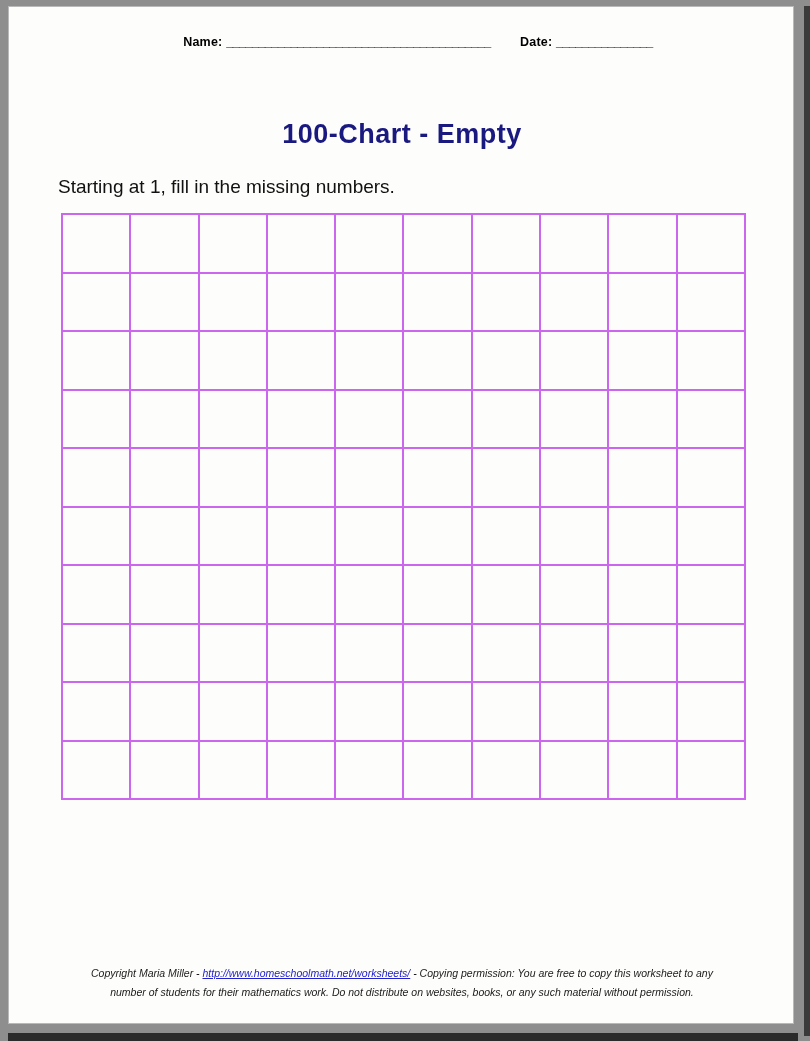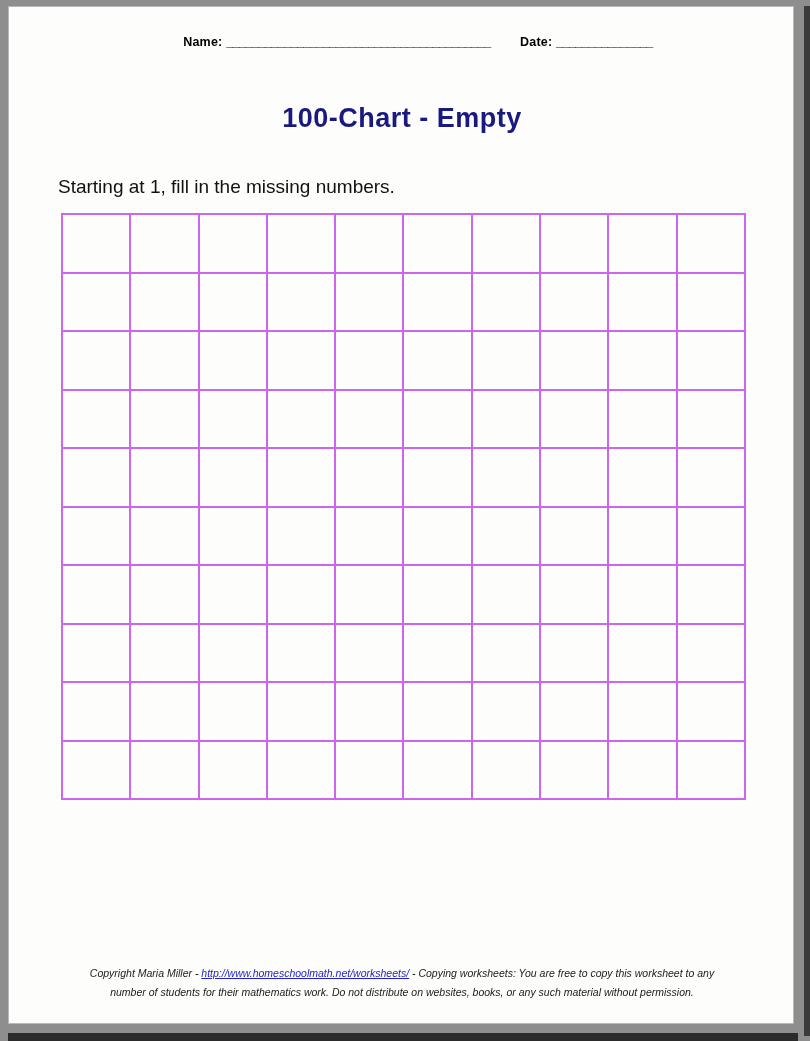--- a/index.html
+++ b/index.html
@@ -40,21 +40,21 @@
     font-weight: bold;
     color: #000;
     letter-spacing: 0.2px;
   }
   .namedate-row .rule { font-weight: bold; letter-spacing: -0.5px; }
   .gap { display: inline-block; width: 22px; }
 
   .title {
     position: absolute;
     left: 0;
-    top: 96px;
+    top: 112px;
     width: 786px;
     text-align: center;
     font-size: 27px;
     font-weight: bold;
     color: #191980;
     letter-spacing: 0.5px;
   }
 
   .instruction {
     position: absolute;
@@ -251,21 +251,21 @@
         <td></td>
         <td></td>
         <td></td>
         <td></td>
       </tr>
     </tbody>
   </table>
 
   <div class="footer">
     <span class="line">
-      <span>Copyright Maria Miller - </span><a href="#">http://www.homeschoolmath.net/worksheets/</a><span> - Copying worksheets: You are free to copy this worksheet to any</span>
+      <span>Copyright Maria Miller - </span><a href="#">http://www.homeschoolmath.net/worksheets/</a><span> - Copying permission: You are free to copy this worksheet to any</span>
     </span>
     <span class="line">number of students for their mathematics work. Do not distribute on websites, books, or any such material without permission.</span>
   </div>
 
 </div>
 
 <div class="right-bar"></div>
 <div class="bottom-bar"></div>
 
 </body></html>

